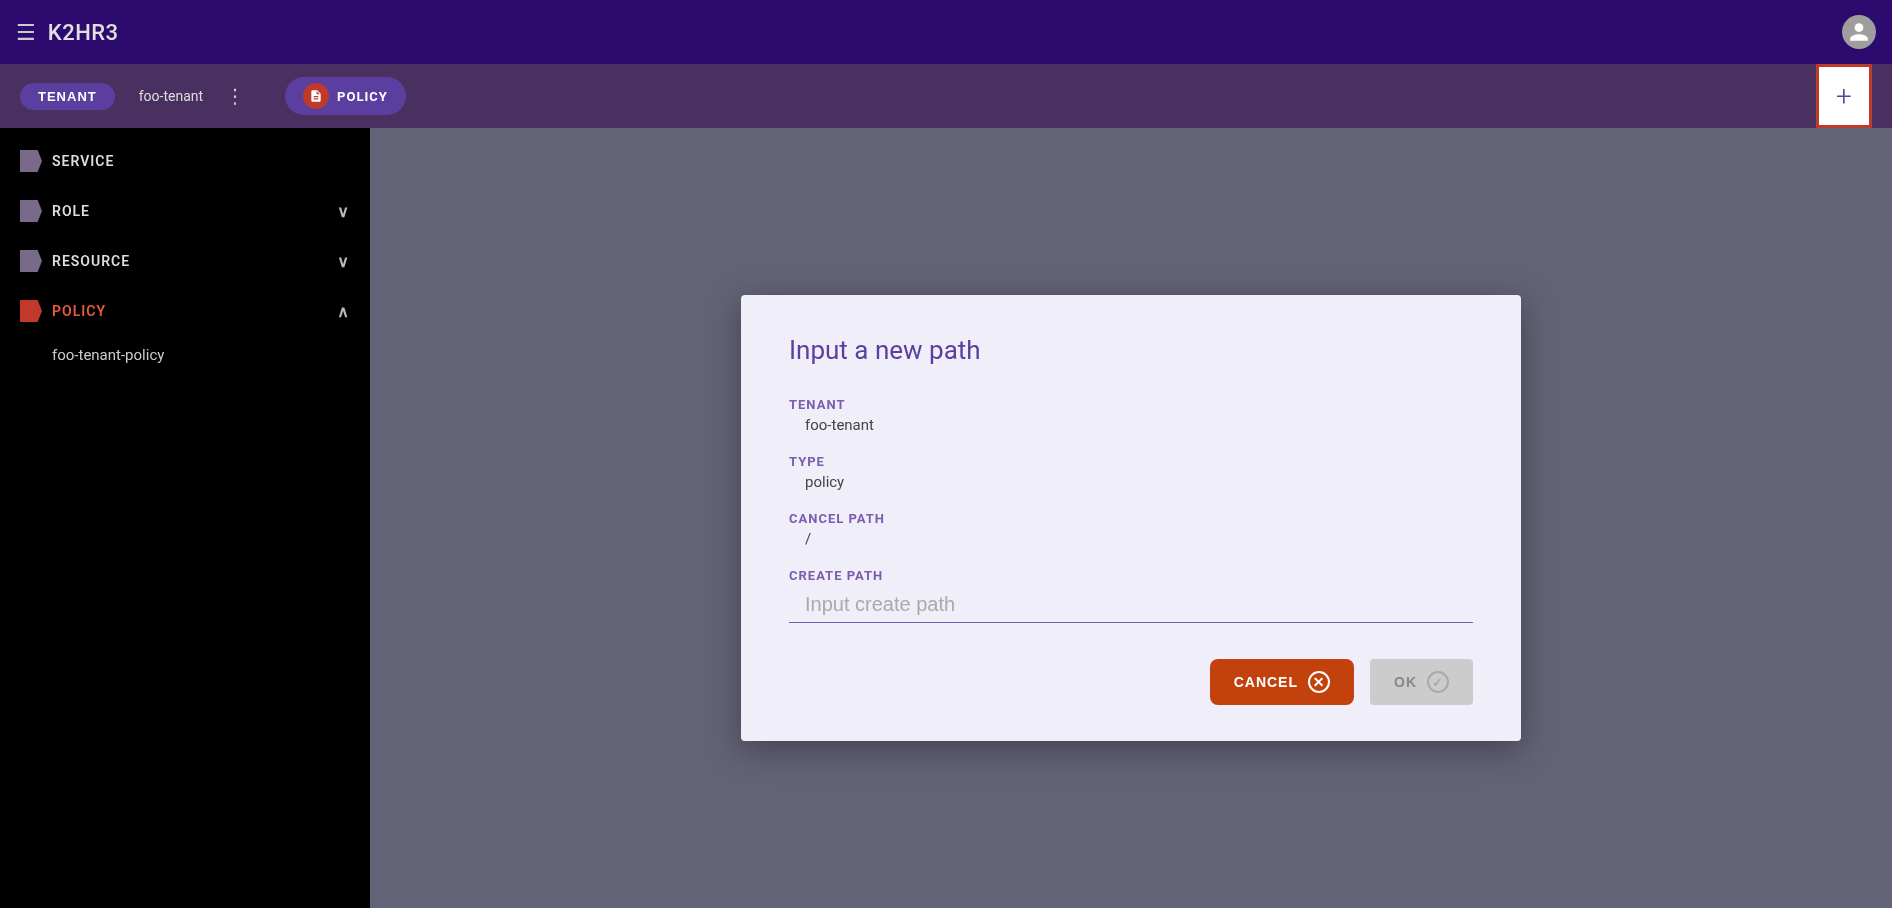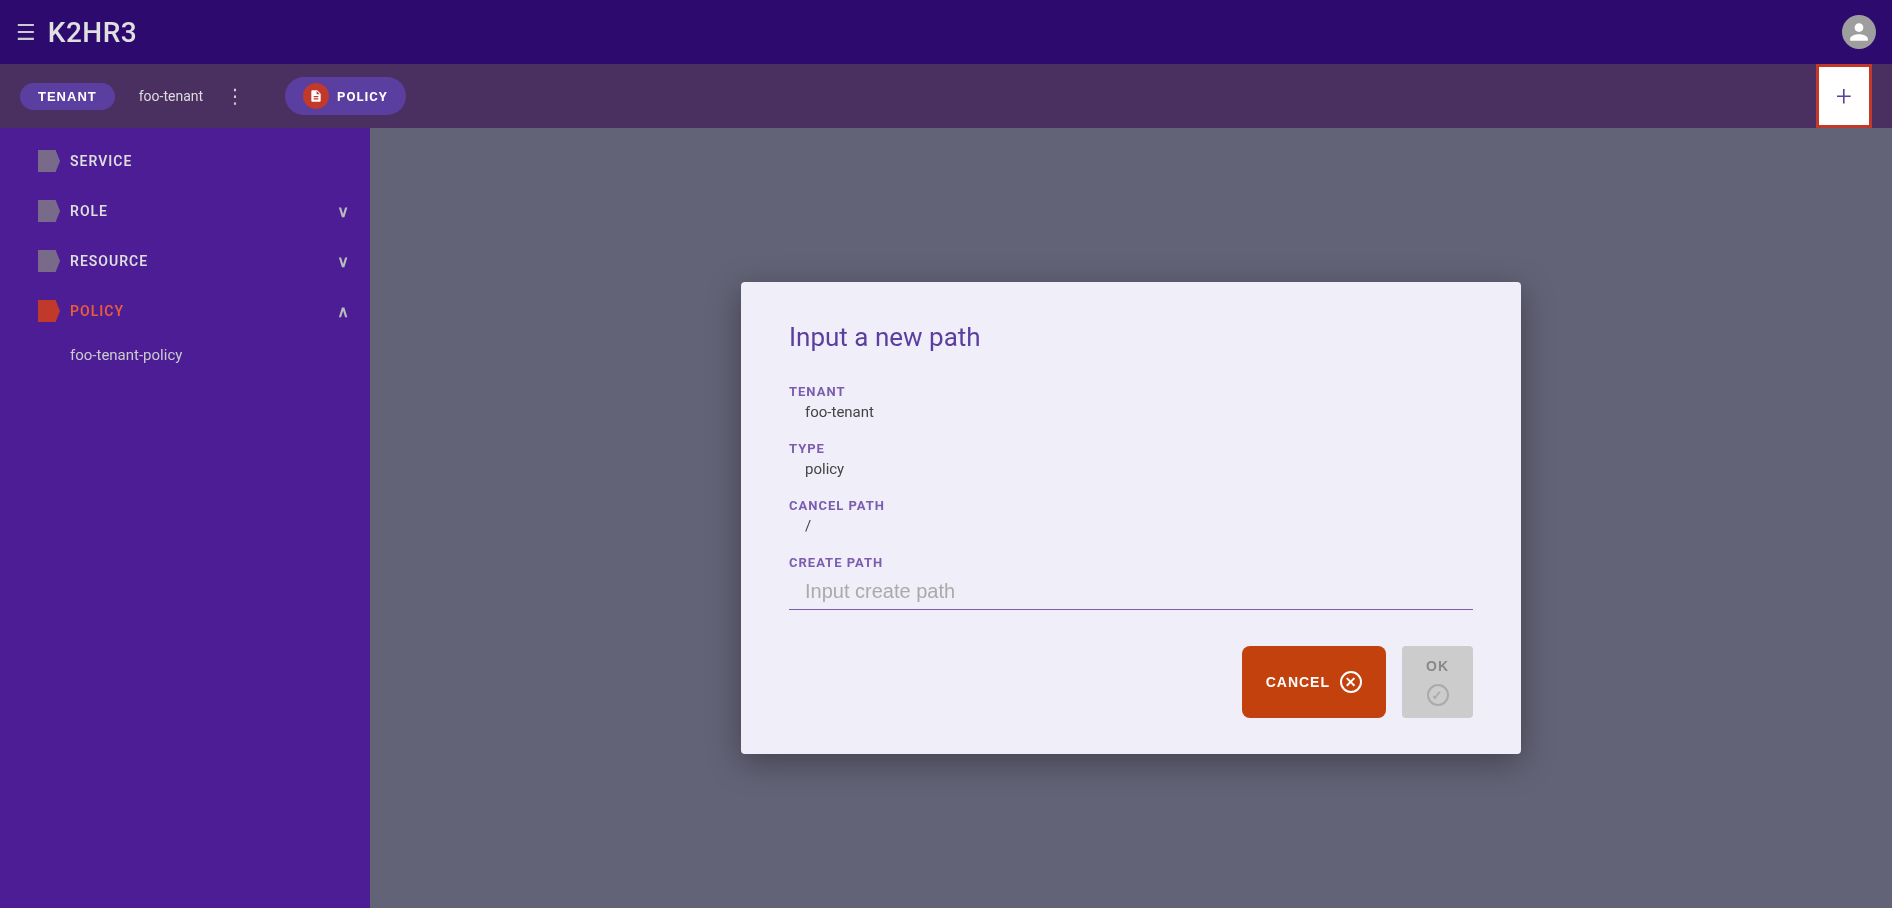--- a/index.html
+++ b/index.html
@@ -24,21 +24,21 @@
       z-index: 10;
     }
     .appbar-menu-icon {
       color: #ccc;
       font-size: 22px;
       margin-right: 12px;
       cursor: pointer;
     }
     .appbar-title {
       color: #e0e0e0;
-      font-size: 28px;
+      font-size: 22px;
       font-weight: 500;
       letter-spacing: 0.5px;
     }
     .appbar-account-icon {
       margin-left: auto;
       width: 34px;
       height: 34px;
       border-radius: 50%;
       background: #9e9e9e;
       display: flex;
@@ -131,24 +131,23 @@
     .main-layout {
       display: flex;
       width: 100%;
       height: calc(908px - 128px);
       position: relative;
     }
 
     
     .sidebar {
       width: 370px;
-      background: #4c1d95;
+      background: #000000;
       height: 100%;
       padding-top: 8px;
-      padding-left: 18px;
     }
     .sidebar-item {
       display: flex;
       align-items: center;
       padding: 14px 20px;
       color: #ddd;
       font-size: 14px;
       font-weight: 600;
       letter-spacing: 1px;
       cursor: pointer;
@@ -283,21 +282,20 @@
       border: none;
       border-radius: 4px;
       padding: 12px 24px;
       font-size: 14px;
       font-weight: 700;
       letter-spacing: 1px;
       cursor: not-allowed;
       display: flex;
       align-items: center;
       gap: 10px;
-      flex-direction: column;
     }
     .btn-ok-icon {
       width: 22px;
       height: 22px;
       border-radius: 50%;
       border: 2px solid #aaa;
       display: flex;
       align-items: center;
       justify-content: center;
       font-size: 13px;

